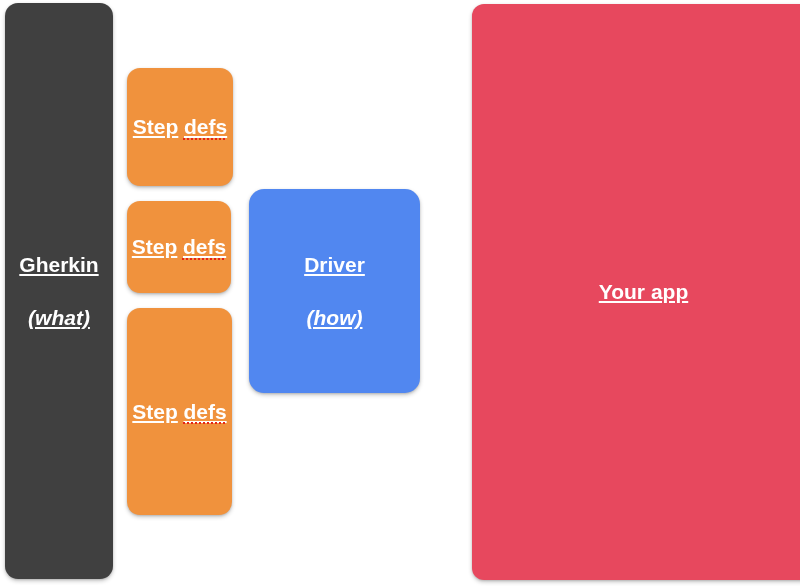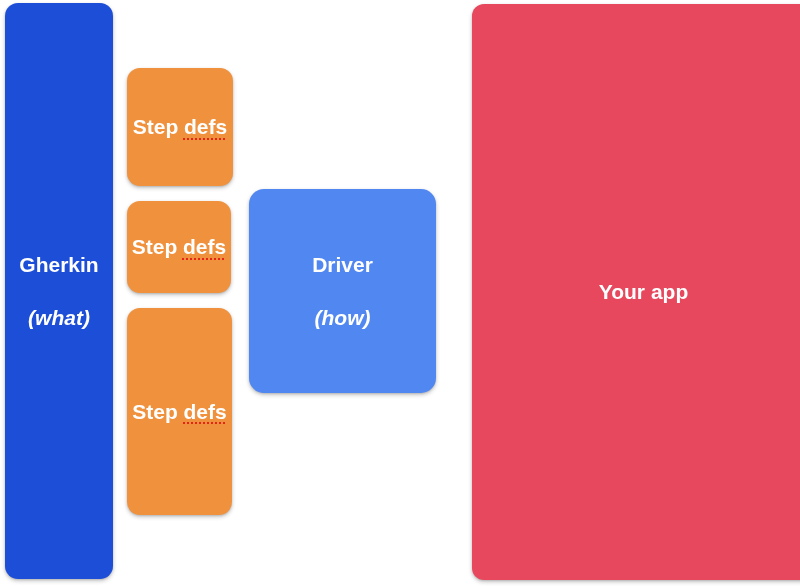--- a/index.html
+++ b/index.html
@@ -22,47 +22,48 @@
     justify-content: center;
     text-align: center;
     color: #ffffff;
     font-weight: bold;
     font-size: 21px;
     line-height: 1.4;
     box-shadow: 0 2px 4px rgba(0,0,0,0.22), 0 1px 2px rgba(0,0,0,0.12);
   }
   .label {
     display: block;
+    text-decoration: underline;
   }
   .label .line { display: block; }
   .italic { font-style: italic; margin-top: 24px; }
 
   
   .gherkin   { left: 5px;   top: 3px;   width: 108px; height: 576px; border-radius: 13px; }
   .sd1       { left: 127px; top: 68px;  width: 106px; height: 118px; border-radius: 13px; }
   .sd2       { left: 127px; top: 201px; width: 104px; height: 92px;  border-radius: 13px; }
   .sd3       { left: 127px; top: 308px; width: 105px; height: 207px; border-radius: 13px; }
-  .driver    { left: 249px; top: 189px; width: 187px; height: 204px; border-radius: 15px; }
+  .driver    { left: 249px; top: 189px; width: 171px; height: 204px; border-radius: 15px; }
   .yourapp   { left: 452px; top: 4px;   width: 343px; height: 576px; border-radius: 12px; }
 
   
   .misspelled {
     margin-left: 0.27em;
     text-decoration-line: underline;
     text-decoration-style: dotted;
     text-decoration-thickness: 2px;
     text-underline-offset: 4px;
   }
 </style>
 </head>
 <body>
 
 <div class="canvas">
 
-  <div class="box gherkin" style="background: #1d4ed8;">
+  <div class="box gherkin" style="background: #404040;">
     <span class="label">
       <span class="line">Gherkin</span>
       <span class="line italic">(what)</span>
     </span>
   </div>
 
   <div class="box sd1" style="background: rgb(240, 146, 61);">
     <span class="label">
       <span>Step</span><span class="misspelled" style="text-decoration-color: rgb(230, 37, 23);">defs</span>
     </span>

